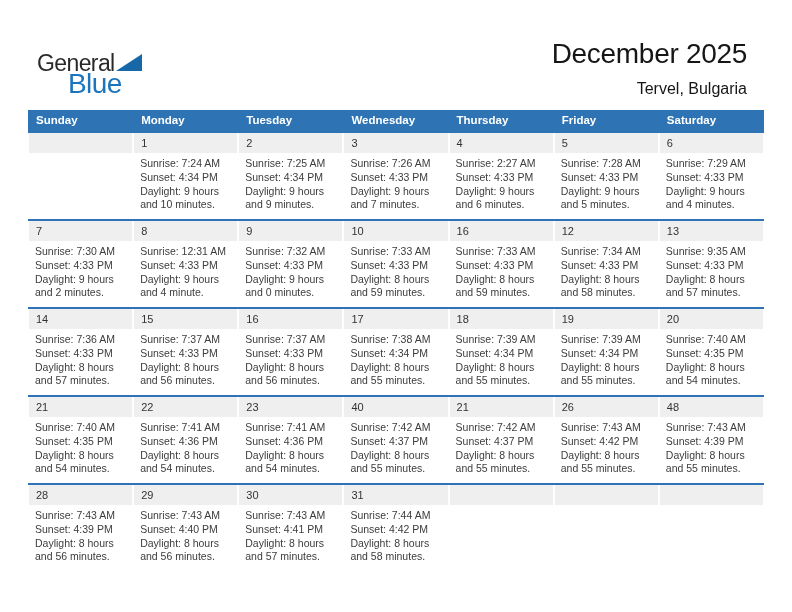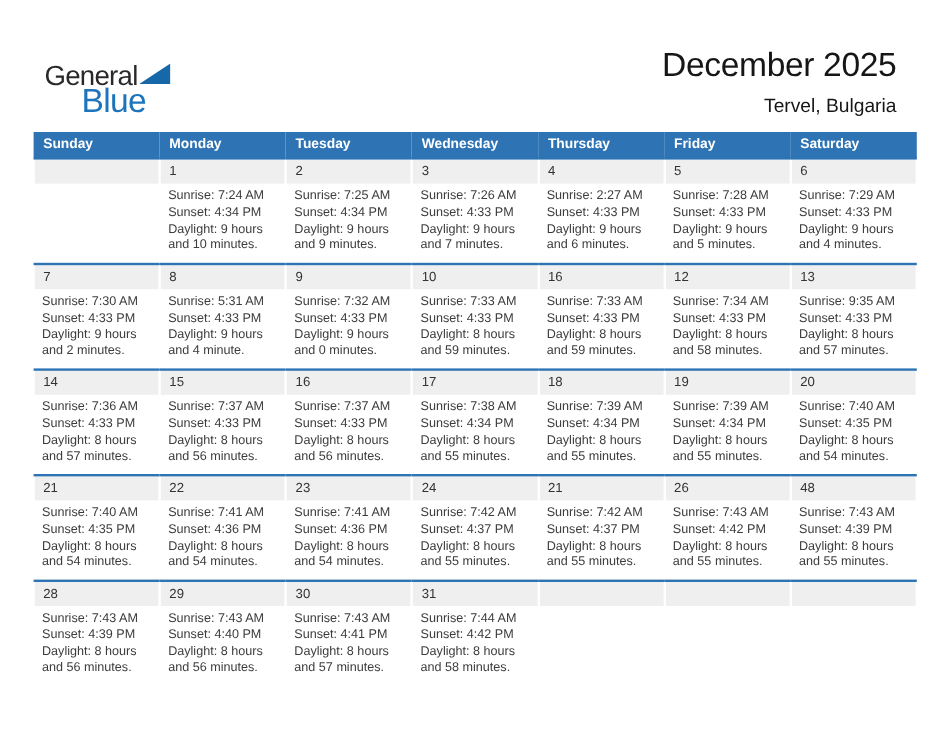--- a/index.html
+++ b/index.html
@@ -135,21 +135,21 @@
             <div class="daynum-strip">7</div>
             <div class="details">
               <div>Sunrise: 7:30 AM</div>
               <div>Sunset: 4:33 PM</div>
               <div>Daylight: 9 hours and 2 minutes.</div>
             </div>
           </td>
           <td>
             <div class="daynum-strip">8</div>
             <div class="details">
-              <div>Sunrise: 5:31 AM</div>
+              <div>Sunrise: 12:31 AM</div>
               <div>Sunset: 4:33 PM</div>
               <div>Daylight: 9 hours and 4 minute.</div>
             </div>
           </td>
           <td>
             <div class="daynum-strip">9</div>
             <div class="details">
               <div>Sunrise: 7:32 AM</div>
               <div>Sunset: 4:33 PM</div>
               <div>Daylight: 9 hours and 0 minutes.</div>
@@ -265,21 +265,21 @@
           </td>
           <td>
             <div class="daynum-strip">23</div>
             <div class="details">
               <div>Sunrise: 7:41 AM</div>
               <div>Sunset: 4:36 PM</div>
               <div>Daylight: 8 hours and 54 minutes.</div>
             </div>
           </td>
           <td>
-            <div class="daynum-strip">24</div>
+            <div class="daynum-strip">40</div>
             <div class="details">
               <div>Sunrise: 7:42 AM</div>
               <div>Sunset: 4:37 PM</div>
               <div>Daylight: 8 hours and 55 minutes.</div>
             </div>
           </td>
           <td>
             <div class="daynum-strip">21</div>
             <div class="details">
               <div>Sunrise: 7:42 AM</div>

